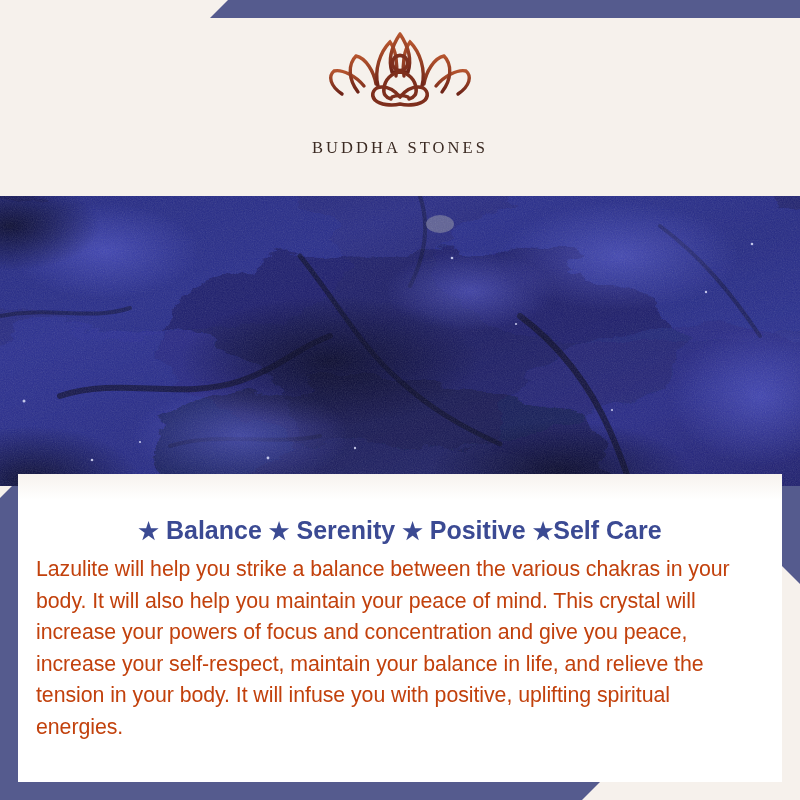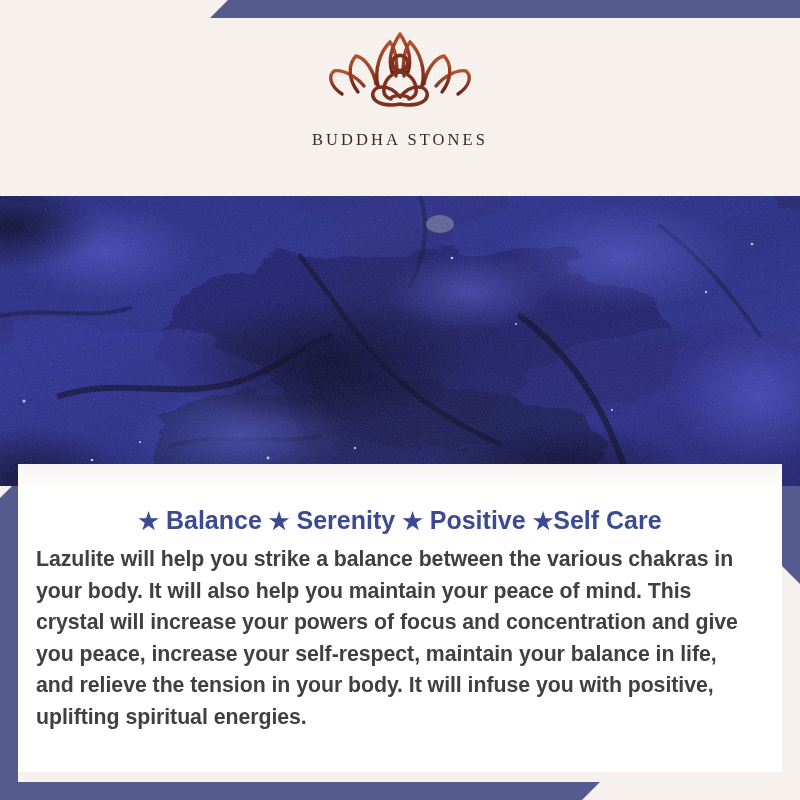--- a/index.html
+++ b/index.html
@@ -76,21 +76,21 @@
     top: 6px;
     left: 0;
     width: 800px;
     text-align: center;
   }
   #logo-mark {
     display: block;
     margin: 0 auto;
   }
   #brand-name {
-    margin-top: 10px;
+    margin-top: 18px;
     font-family: "Liberation Serif", serif;
     font-size: 16.5px;
     letter-spacing: 3.1px;
     color: #3b2a22;
     font-weight: 400;
   }
 
   
   #title-banner {
     position: absolute;
@@ -139,21 +139,21 @@
     color: #ffffff;
     font-size: 19.5px;
     font-weight: bold;
     padding-left: 72px;
     letter-spacing: 0.2px;
   }
 
   
   #panel {
     position: absolute;
-    top: 464px;
+    top: 474px;
     left: 18px;
     width: 764px;
     height: 308px;
     background: #ffffff;
   }
   #panel-fade {
     position: absolute;
     top: 0; left: 0;
     width: 100%;
     height: 26px;
@@ -178,22 +178,22 @@
   .kw-gap-tight { display: inline-block; width: 0px; }
 
   
   #body-copy {
     position: absolute;
     top: 80px;
     left: 18px;
     width: 718px;
     font-size: 21.3px;
     line-height: 31.5px;
-    color: #404040;
-    font-weight: 700;
+    color: #c2410c;
+    font-weight: 400;
     text-align: left;
     letter-spacing: -0.05px;
   }
 </style>
 </head>
 <body>
 
 <div id="card">
 
   <div class="frame" id="frame-top"></div>

